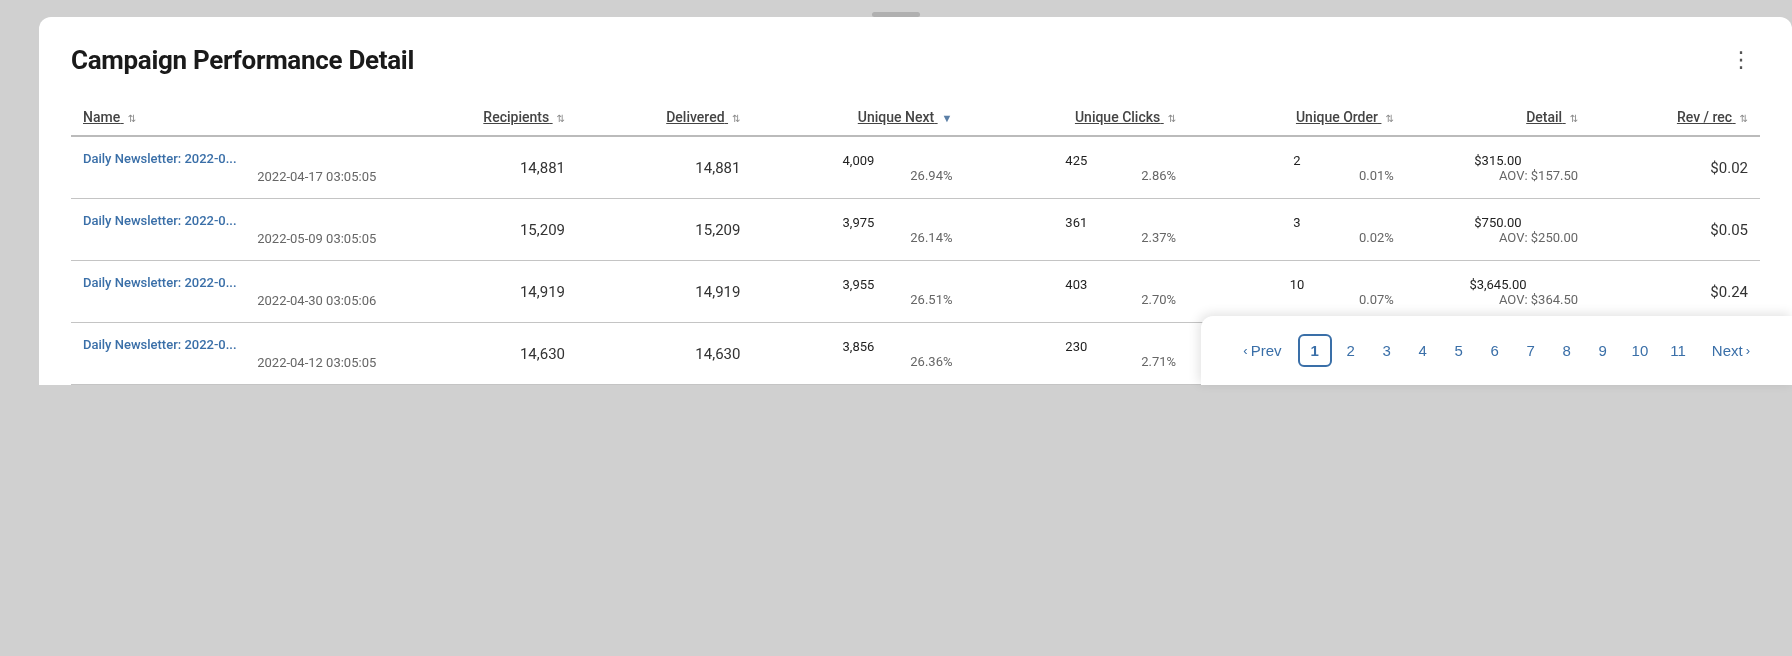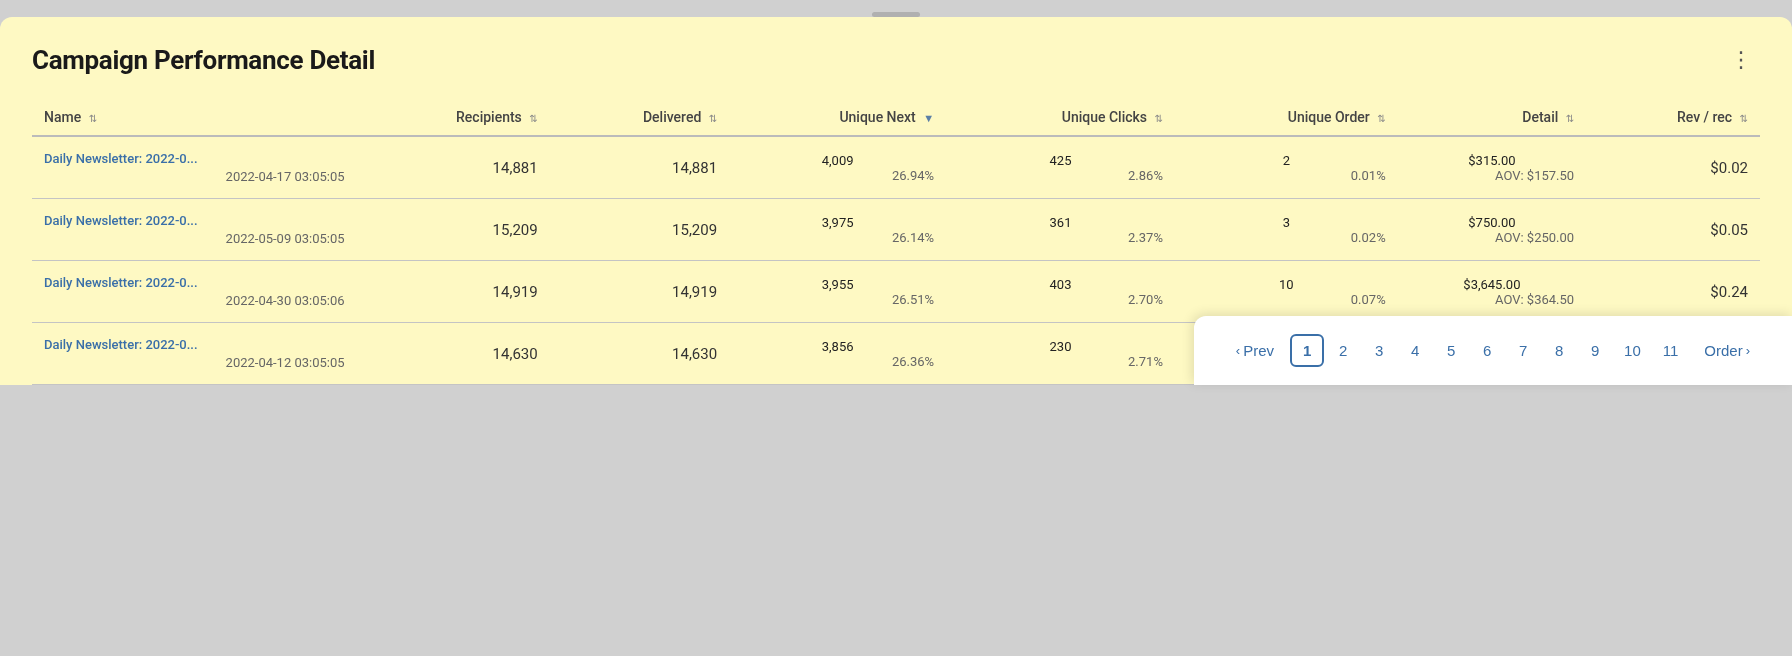--- a/index.html
+++ b/index.html
@@ -15,24 +15,25 @@
 
     .drag-handle {
       width: 48px;
       height: 5px;
       background: #b0b0b0;
       border-radius: 3px;
       margin: 12px auto 0;
     }
 
     .panel {
-      background: #fef9c3;
+      background: #ffffff;
       border-radius: 12px 12px 0 0;
       padding: 28px 32px 0;
       position: relative;
+      margin-left: 39px;
     }
 
     .panel-header {
       display: flex;
       align-items: flex-start;
       justify-content: space-between;
       margin-bottom: 24px;
     }
 
     .panel-title {
@@ -68,20 +69,21 @@
     }
 
     thead th {
       padding: 10px 12px;
       color: #444;
       font-weight: 500;
       font-size: 14px;
       text-align: right;
       white-space: nowrap;
       user-select: none;
+      text-decoration: underline;
     }
 
     thead th:first-child {
       text-align: left;
     }
 
     thead th .sort-icon {
       display: inline-block;
       margin-left: 4px;
       font-size: 10px;
@@ -363,18 +365,18 @@
         <button class="page-btn">4</button>
         <button class="page-btn">5</button>
         <button class="page-btn">6</button>
         <button class="page-btn">7</button>
         <button class="page-btn">8</button>
         <button class="page-btn">9</button>
         <button class="page-btn">10</button>
         <button class="page-btn">11</button>
       </div>
     <button class="page-btn nav">
-      <span>Order</span>
+      <span>Next</span>
       <span class="chevron">›</span>
     </button>
   </div>
 
 </div>
 
 </body></html>

